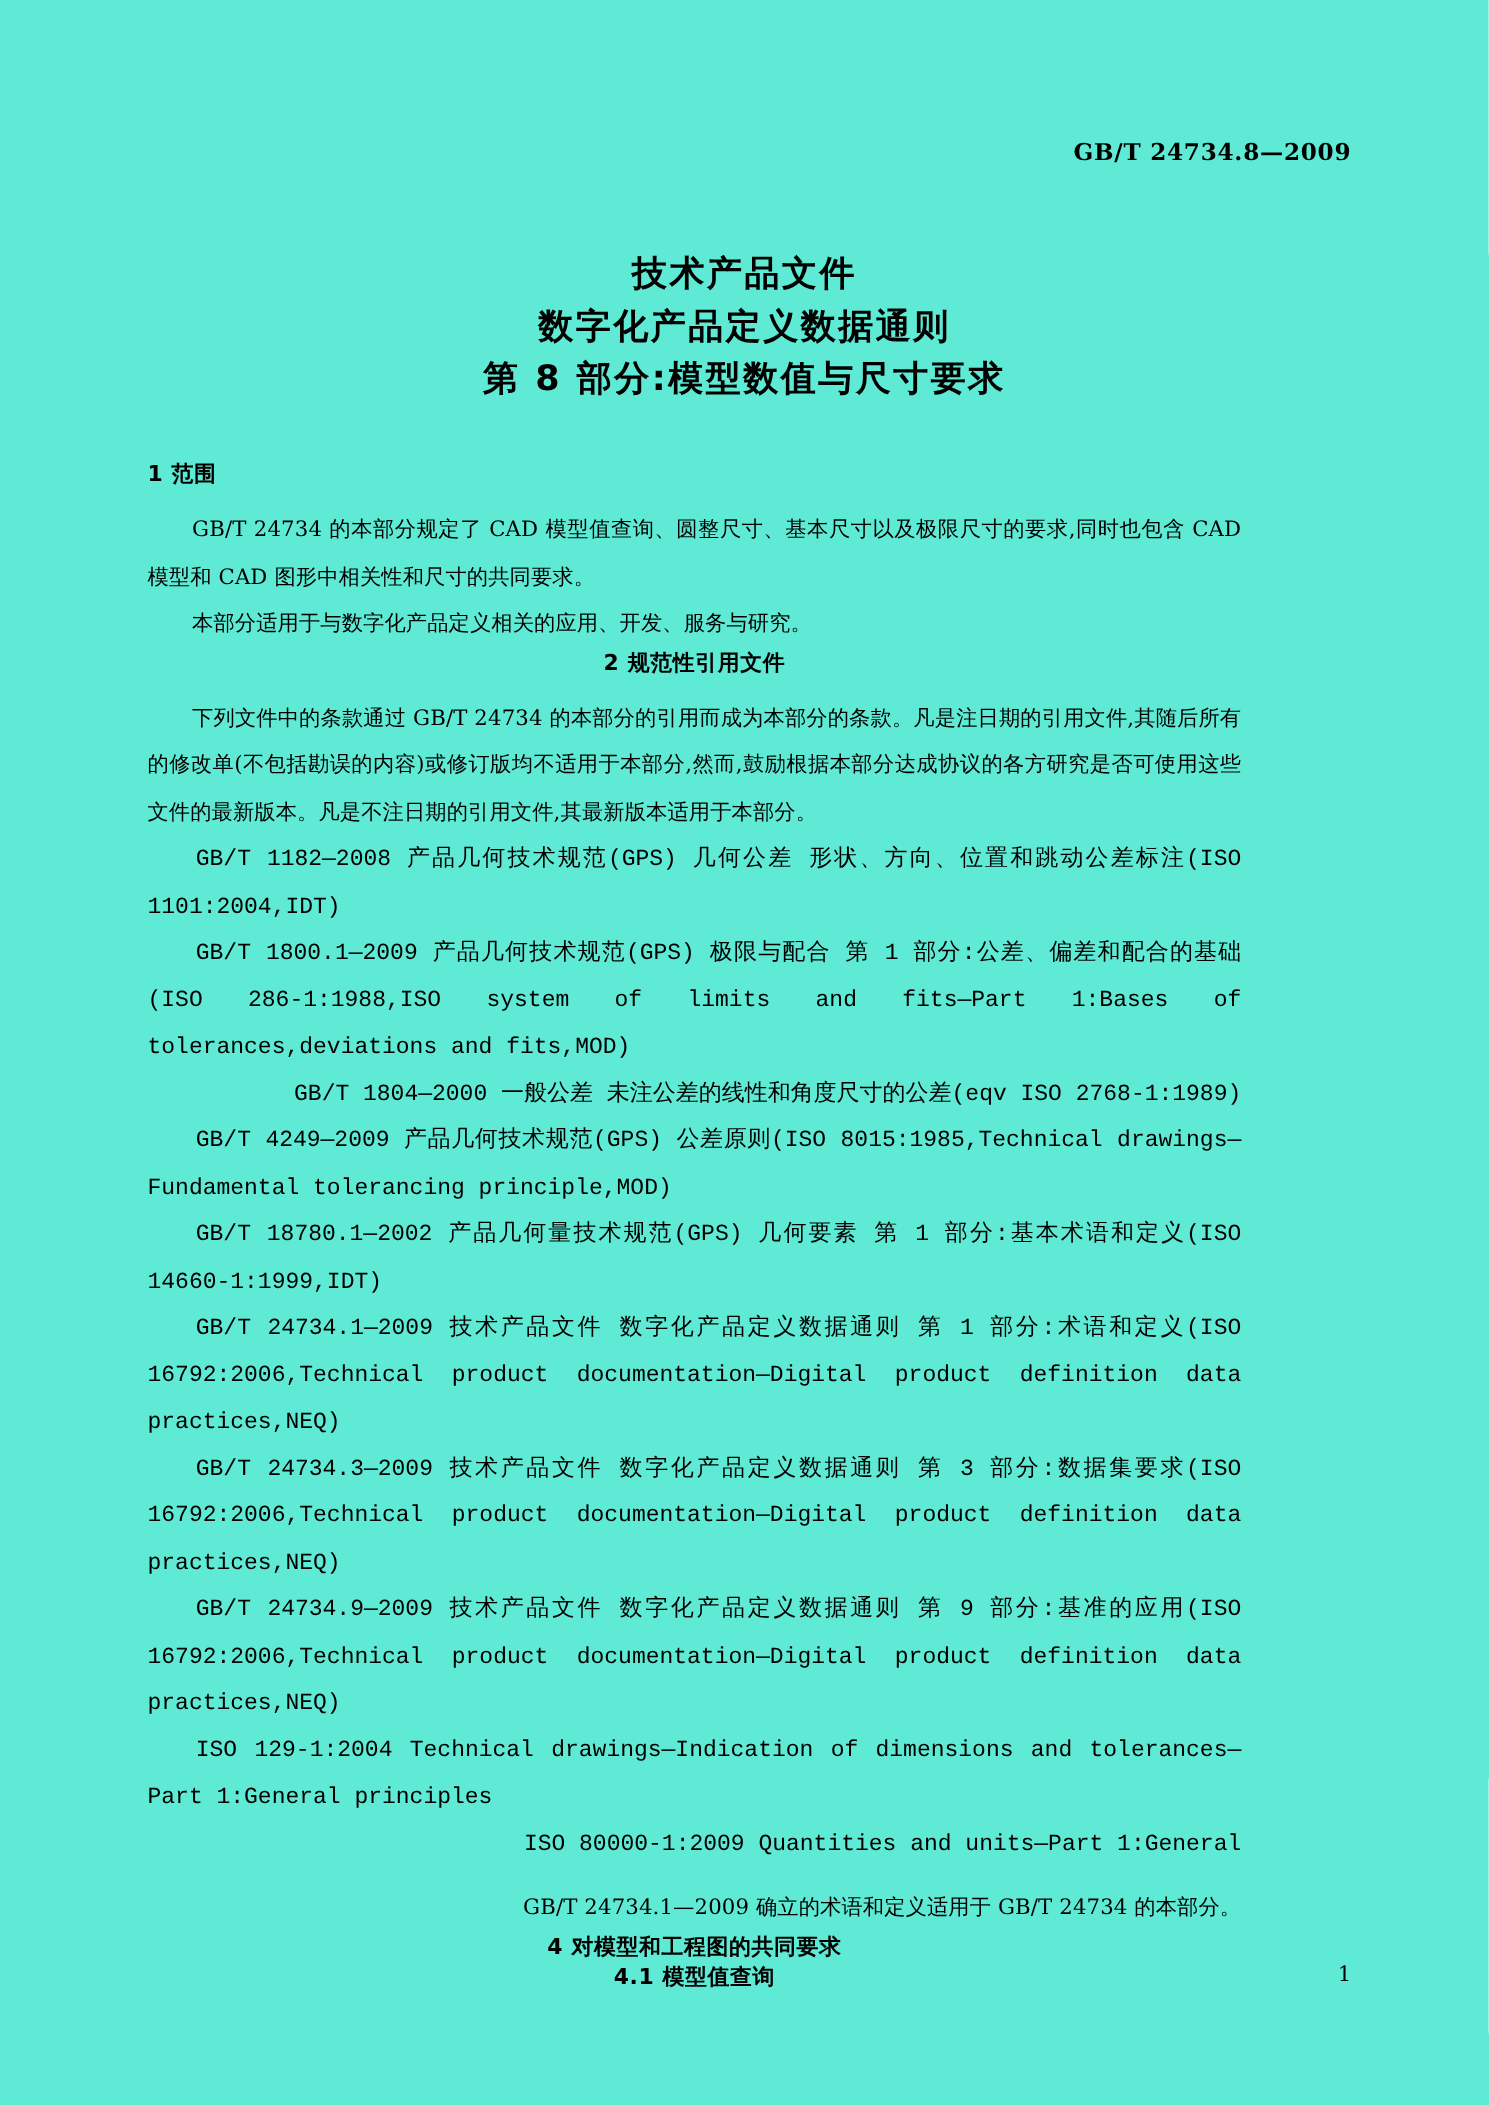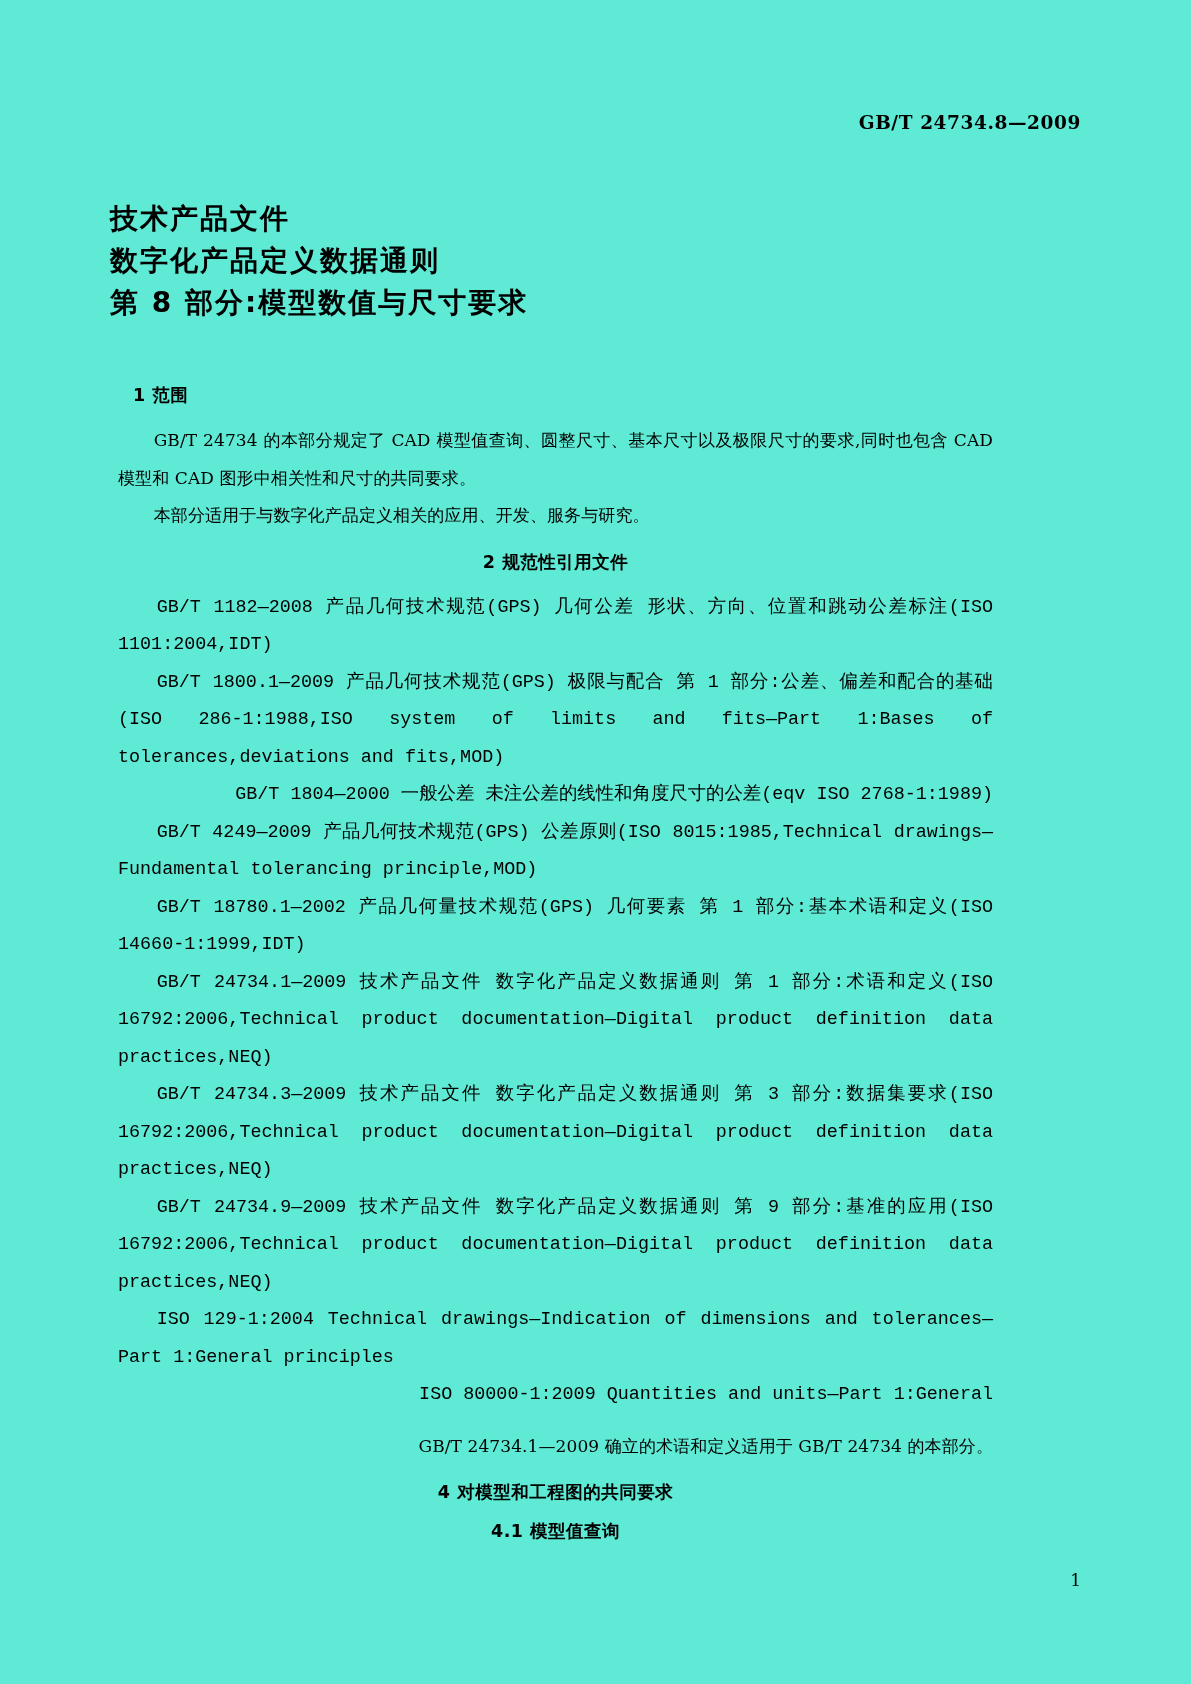--- a/index.html
+++ b/index.html
@@ -31,20 +31,21 @@
     font-weight: bold;
     font-size: 18.5px;
     letter-spacing: 0.6px;
   }
   
   .title-block {
     position: absolute;
     top: 198px;
     left: 110px;
     right: 110px;
+    text-align: center;
   }
   .title-line {
     font-family: "DejaVu Sans", "Liberation Sans", sans-serif;
     font-weight: bold;
     font-size: 28px;
     line-height: 42px;
     letter-spacing: 2px;
     white-space: nowrap;
   }
   
@@ -52,21 +53,21 @@
     position: absolute;
     top: 368px;
     left: 118px;
     width: 875px;
   }
   h2.section-head {
     font-family: "DejaVu Sans", "Liberation Sans", sans-serif;
     font-weight: bold;
     font-size: 17.5px;
     line-height: 24px;
-    margin: 15px;
+    margin: 0;
     letter-spacing: 0.5px;
   }
   .sec-gap-before { margin-top: 30px; text-align: center; }
   .sec-gap-after  { margin-bottom: 4px; }
 
   p.para {
     font-family: "DejaVu Serif", "Liberation Serif", serif;
     font-size: 17px;
     line-height: 37.5px;
     margin: 0;
@@ -111,20 +112,21 @@
     <div class="title-line">第 8 部分:模型数值与尺寸要求</div>
   </div>
 
   <div class="content">
 
     <h2 class="section-head sec-gap-after">1  范围</h2>
     <p class="para indent first-para">GB/T 24734 的本部分规定了 CAD 模型值查询、圆整尺寸、基本尺寸以及极限尺寸的要求,同时也包含 CAD 模型和 CAD 图形中相关性和尺寸的共同要求。</p>
     <p class="para indent">本部分适用于与数字化产品定义相关的应用、开发、服务与研究。</p>
 
     <h2 class="section-head sec-gap-before sec-gap-after">2  规范性引用文件</h2>
+    <p class="para indent first-para">下列文件中的条款通过 GB/T 24734 的本部分的引用而成为本部分的条款。凡是注日期的引用文件,其随后所有的修改单(不包括勘误的内容)或修订版均不适用于本部分,然而,鼓励根据本部分达成协议的各方研究是否可使用这些文件的最新版本。凡是不注日期的引用文件,其最新版本适用于本部分。</p>
 
     <p class="ref">GB/T 1182—2008   产品几何技术规范(GPS)   几何公差   形状、方向、位置和跳动公差标注(ISO 1101:2004,IDT)</p>
     <p class="ref">GB/T 1800.1—2009   产品几何技术规范(GPS)   极限与配合   第 1 部分:公差、偏差和配合的基础(ISO 286-1:1988,ISO system of limits and fits—Part 1:Bases of tolerances,deviations and fits,MOD)</p>
     <p class="ref ref-nojust">GB/T 1804—2000   一般公差   未注公差的线性和角度尺寸的公差(eqv ISO 2768-1:1989)</p>
     <p class="ref">GB/T 4249—2009   产品几何技术规范(GPS)   公差原则(ISO 8015:1985,Technical drawings—Fundamental tolerancing principle,MOD)</p>
     <p class="ref">GB/T 18780.1—2002   产品几何量技术规范(GPS)   几何要素   第 1 部分:基本术语和定义(ISO 14660-1:1999,IDT)</p>
     <p class="ref">GB/T 24734.1—2009   技术产品文件   数字化产品定义数据通则   第 1 部分:术语和定义(ISO 16792:2006,Technical product documentation—Digital product definition data practices,NEQ)</p>
     <p class="ref">GB/T 24734.3—2009   技术产品文件   数字化产品定义数据通则   第 3 部分:数据集要求(ISO 16792:2006,Technical product documentation—Digital product definition data practices,NEQ)</p>
     <p class="ref">GB/T 24734.9—2009   技术产品文件   数字化产品定义数据通则   第 9 部分:基准的应用(ISO 16792:2006,Technical product documentation—Digital product definition data practices,NEQ)</p>
     <p class="ref">ISO 129-1:2004   Technical drawings—Indication of dimensions and tolerances—Part 1:General principles</p>

